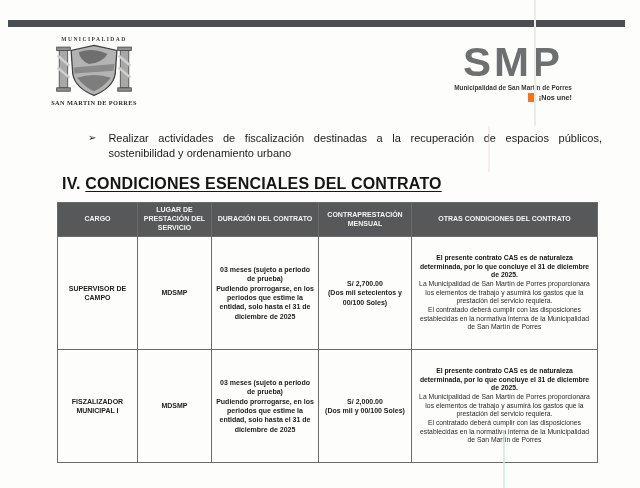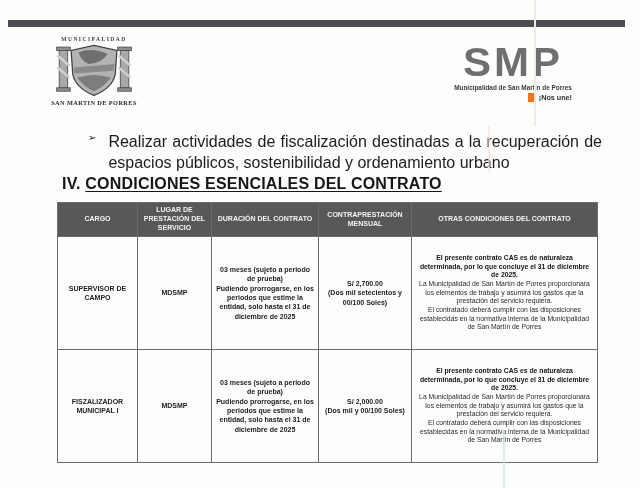--- a/index.html
+++ b/index.html
@@ -55,21 +55,21 @@
   }
   .smp-tagline span { border-left: 7px solid #f97316; padding-left: 4px; }
 
   
   .bullet-row {
     position: absolute; left: 88px; top: 131px; width: 514px;
     display: flex; gap: 12px;
   }
   .bullet-marker { font-size: 10px; color: #222; line-height: 1.3; }
   .bullet-text {
-    font-size: 16px; line-height: 1.32; text-align: justify;
+    font-size: 11px; line-height: 1.32; text-align: justify;
     color: #1c1c1c;
   }
 
   
   .section-heading {
     position: absolute; left: 62px; top: 175px;
     font-size: 16px; font-weight: bold; color: #161616;
     letter-spacing: .2px;
   }
   .section-heading .underlined {

